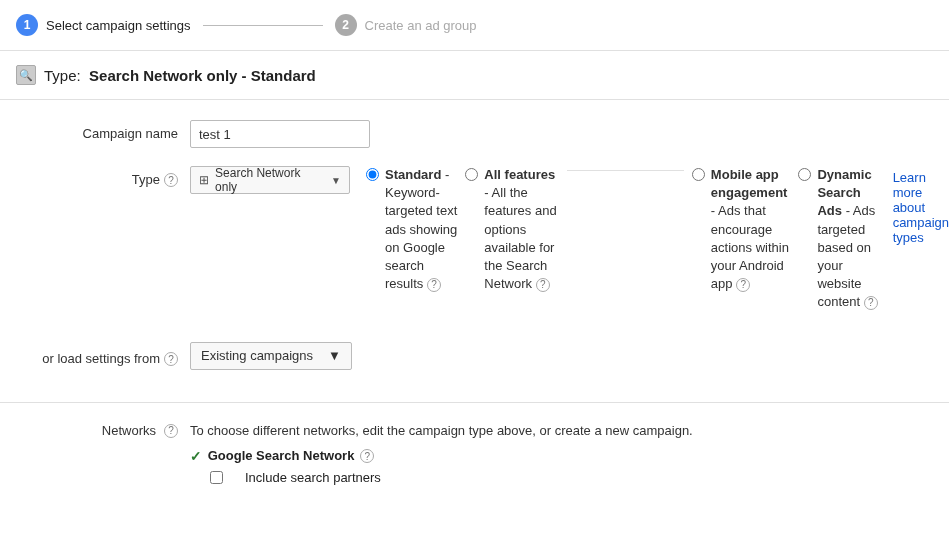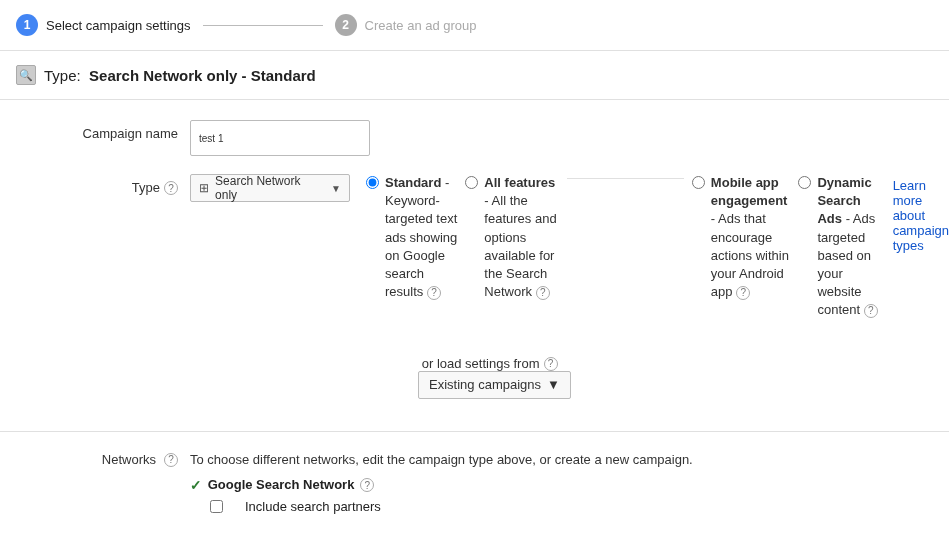--- a/index.html
+++ b/index.html
@@ -90,25 +90,25 @@
       font-size: 10px;
       color: #777;
       cursor: pointer;
       flex-shrink: 0;
       margin-top: 1px;
     }
 
     
     .campaign-name-input {
       width: 180px;
-      height: 36px;
+      height: 28px;
       padding: 4px 8px;
       border: 1px solid #bbb;
       border-radius: 2px;
-      font-size: 10px;
+      font-size: 13px;
       color: #333;
       outline: none;
     }
 
     
     .type-dropdown {
       display: flex;
       align-items: center;
       gap: 6px;
       padding: 4px 8px;
@@ -164,28 +164,27 @@
       text-decoration: none;
       margin-top: 4px;
       display: inline-block;
     }
 
     
     .load-settings-row {
       display: flex;
       align-items: center;
       padding: 12px 0 12px 40px;
-      flex-direction: column;
     }
 
     
     .existing-campaigns-btn {
       display: flex;
       align-items: center;
-      gap: 6px;
+      gap: 15px;
       padding: 4px 10px;
       border: 1px solid #bbb;
       border-radius: 2px;
       background: #f8f8f8;
       cursor: pointer;
       font-size: 13px;
       color: #333;
       height: 28px;
     }
 

